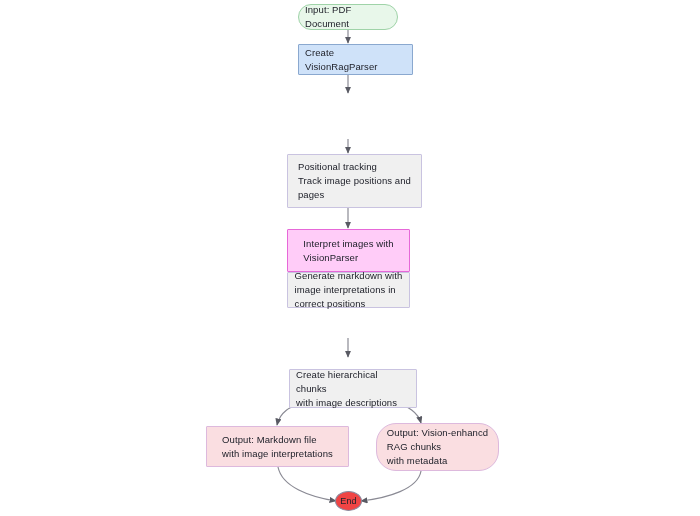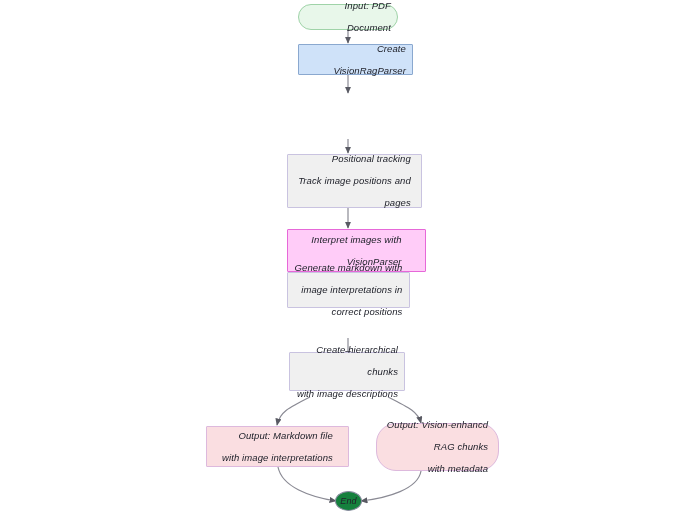--- a/index.html
+++ b/index.html
@@ -28,27 +28,26 @@
     width: 700px;
     height: 516px;
     pointer-events: none;
   }
   .node {
     position: absolute;
     box-sizing: border-box;
     display: flex;
     align-items: center;
     justify-content: center;
-    text-align: right;
+    text-align: left;
     font-size: 9.5px;
-    line-height: 22px;
+    line-height: 14px;
     color: #20222b;
     letter-spacing: 0.1px;
     padding: 3px 6px;
-    font-style: italic;
   }
   .node-label {
     white-space: pre-line;
     display: block;
   }
   
   .node-start {
     background: #e8f7ea;
     border: 1px solid #9fd3a8;
     border-radius: 14px;
@@ -72,21 +71,21 @@
     border-radius: 1px;
   }
   
   .node-pink {
     background: #fadee1;
     border: 1px solid #ddb9dd;
     border-radius: 1px;
   }
   
   .node-end {
-    background: #15803d;
+    background: #ef4444;
     border: 1px solid #8a8ba0;
     border-radius: 50%;
     font-size: 9px;
   }
 </style>
 </head>
 <body>
 
 <div id="flow-canvas">
 
@@ -121,32 +120,32 @@
     <span class="node-label">Create VisionRagParser</span>
   </div>
 
 
   <div class="node node-grey" style="left:287px; top:154px; width:135px; height:54px;">
     <span class="node-label">Positional tracking
 Track image positions and
 pages</span>
   </div>
 
-  <div class="node node-magenta" style="left:287px; top:229px; width:139px; height:43px;">
+  <div class="node node-magenta" style="left:287px; top:229px; width:123px; height:43px;">
     <span class="node-label">Interpret images with
 VisionParser</span>
   </div>
 
   <div class="node node-grey" style="left:287px; top:272px; width:123px; height:36px;">
     <span class="node-label">Generate markdown with
 image interpretations in
 correct positions</span>
   </div>
 
-  <div class="node node-grey" style="left:289px; top:352px; width:116px; height:39px;">
+  <div class="node node-grey" style="left:289px; top:369px; width:128px; height:39px;">
     <span class="node-label">Create hierarchical chunks
 with image descriptions</span>
   </div>
 
   <div class="node node-pink" style="left:206px; top:426px; width:143px; height:41px;">
     <span class="node-label">Output: Markdown file
 with image interpretations</span>
   </div>
 
   <div class="node node-pink" style="left:376px; top:423px; width:123px; height:48px;border-radius:20px;">

